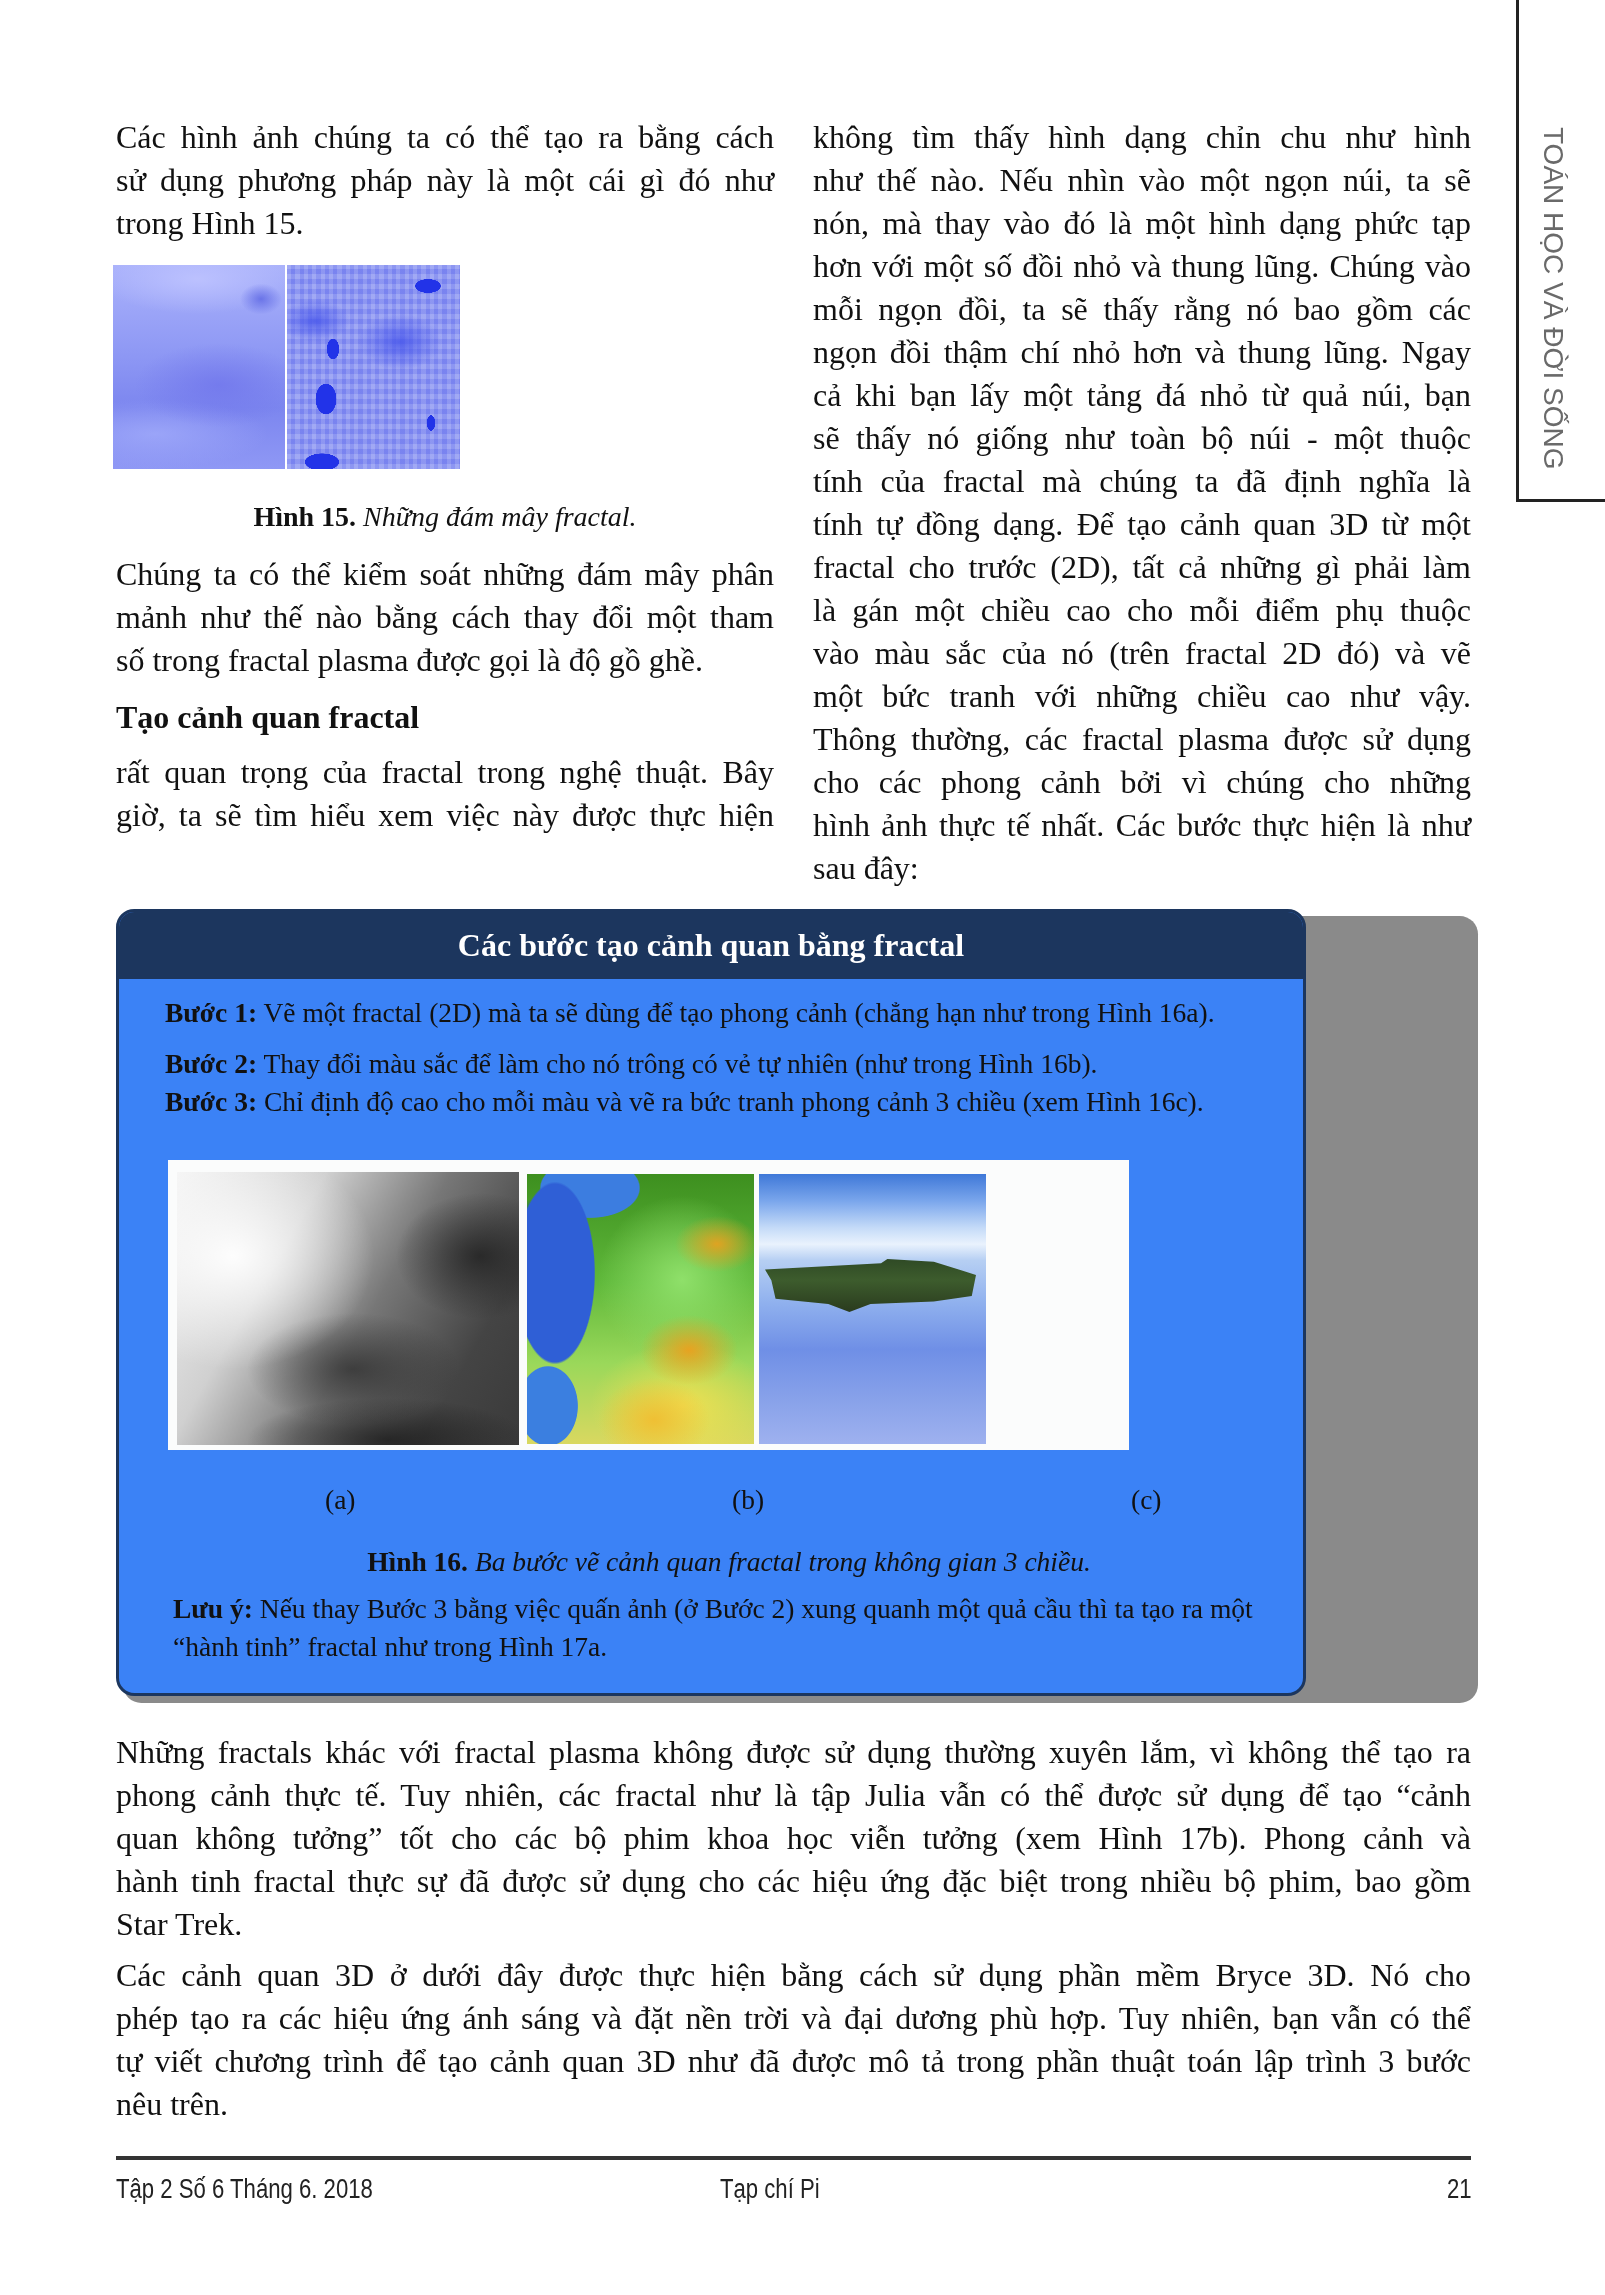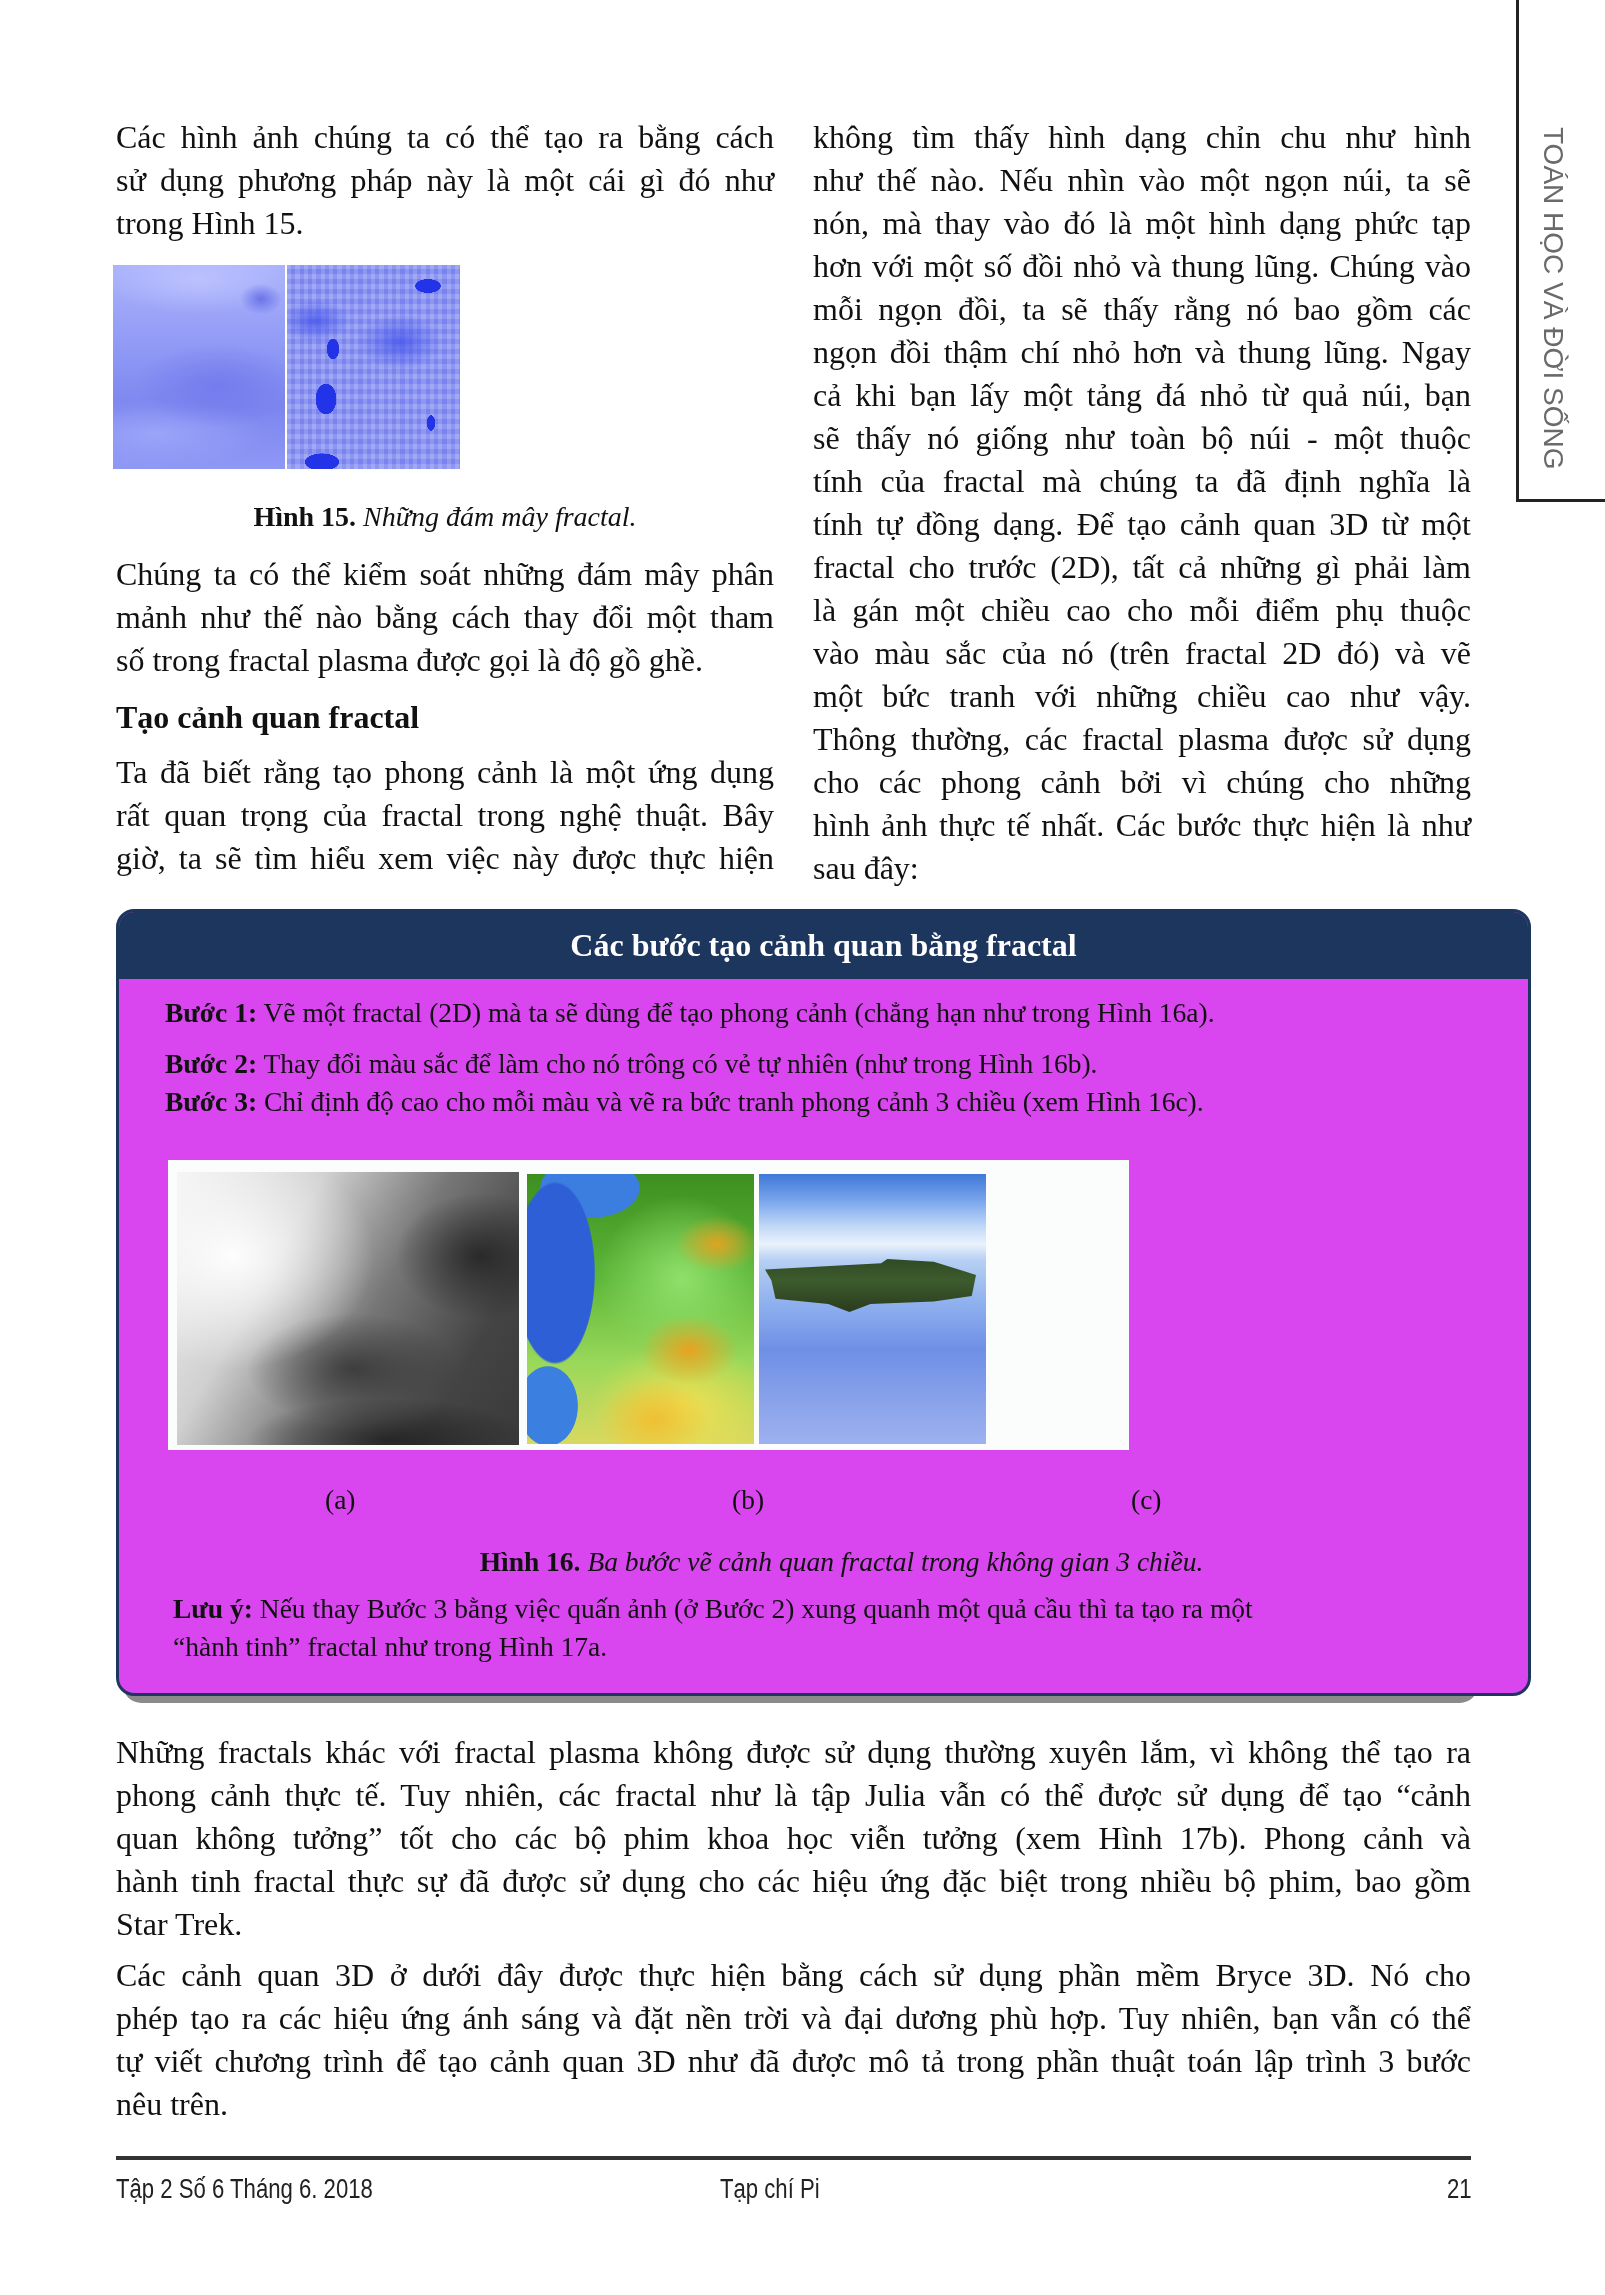--- a/index.html
+++ b/index.html
@@ -39,21 +39,21 @@
 
   
   #side-tab-line-v { position:absolute; left:1516px; top:0; width:2.8px; height:501px; background:#222; }
   #side-tab-line-h { position:absolute; left:1516px; top:499px; width:89px; height:2.8px; background:#222; }
   #side-tab-text { position:absolute; left:1539px; top:127px; width:28px; height:366px; }
   #side-tab-text span { position:absolute; left:0; top:0; transform-origin:0 0; transform:translate(28px,0) rotate(90deg);
     font-family:"Liberation Sans","DejaVu Sans",sans-serif; font-size:28px; color:#6a6a6a; white-space:nowrap; letter-spacing:0px; line-height:28px; }
 
   
   #box-shadow { position:absolute; left:123px; top:916px; width:1355px; height:787px; background:#8a8a8a; border-radius:18.3px; }
-  #box { position:absolute; left:116px; top:909px; width:1415px; height:787px; background:#d946ef;
+  #box { position:absolute; left:116px; top:909px; width:1190px; height:787px; background:#3b82f6;
          border:3.5px solid #1c365e; border-radius:18.3px; box-sizing:border-box; overflow:hidden; }
   #box-header { position:absolute; left:0; top:0; width:100%; height:67px; background:#1c365e; }
   #box-title { position:absolute; left:0; top:0; width:100%; height:67px; line-height:67px; text-align:center;
                color:#fff; font-weight:bold; font-size:32px; }
   .step { position:absolute; left:46px; font-size:27.5px; white-space:nowrap; }
   .step b { font-weight:bold; }
   #img-frame { position:absolute; left:49px; top:248px; width:961px; height:290px; background:#fbfcfc; }
   #img-a { position:absolute; left:58px; top:260px; width:342px; height:273px;
     background:
       radial-gradient(ellipse 141px 113px at 56px 84px, rgba(255,255,255,0.95), transparent),
@@ -115,21 +115,20 @@
 
 <div class="p col-l" style="top:553px;">
   <span class="line">Chúng ta có thể kiểm soát những đám mây phân</span>
   <span class="line">mảnh như thế nào bằng cách thay đổi một tham</span>
   <span class="line last">số trong fractal plasma được gọi là độ gồ ghề.</span>
 </div>
 
 <div class="heading">Tạo cảnh quan fractal</div>
 
 <div class="p col-l" style="top:751px;">
-  <span class="line">Ta đã biết rằng tạo phong cảnh là một ứng dụng</span>
   <span class="line">rất quan trọng của fractal trong nghệ thuật. Bây</span>
   <span class="line">giờ, ta sẽ tìm hiểu xem việc này được thực hiện</span>
 </div>
 
 <div class="p col-r" style="top:116px;" id="right-col">
     <span class="line">không tìm thấy hình dạng chỉn chu như hình</span>
     <span class="line">như thế nào. Nếu nhìn vào một ngọn núi, ta sẽ</span>
     <span class="line">nón, mà thay vào đó là một hình dạng phức tạp</span>
     <span class="line">hơn với một số đồi nhỏ và thung lũng. Chúng vào</span>
     <span class="line">mỗi ngọn đồi, ta sẽ thấy rằng nó bao gồm các</span>

